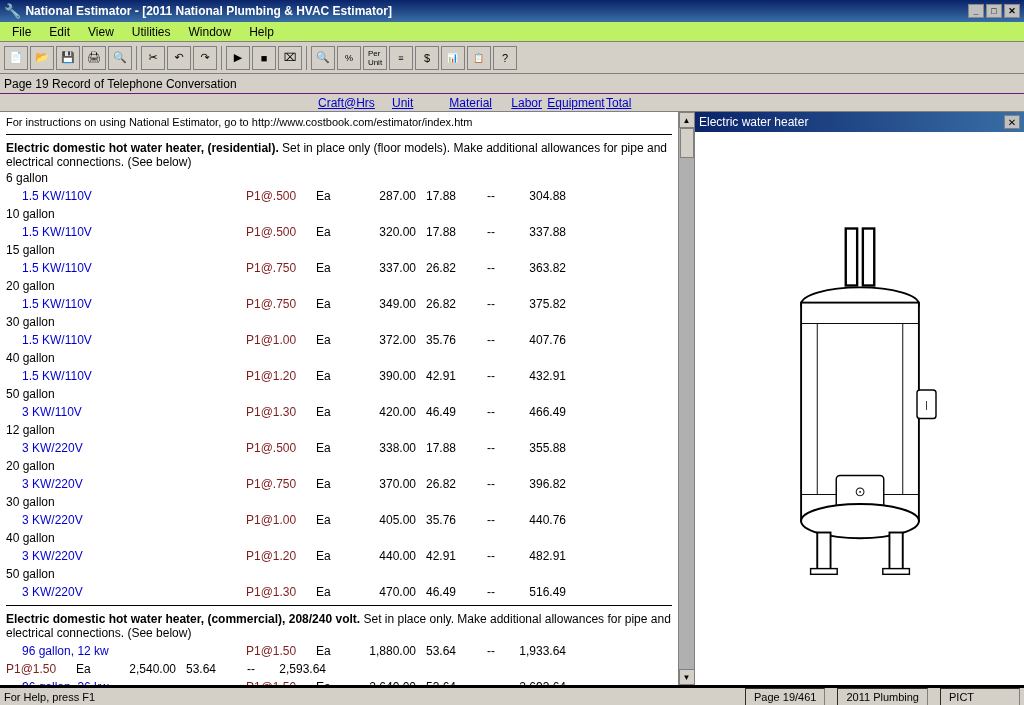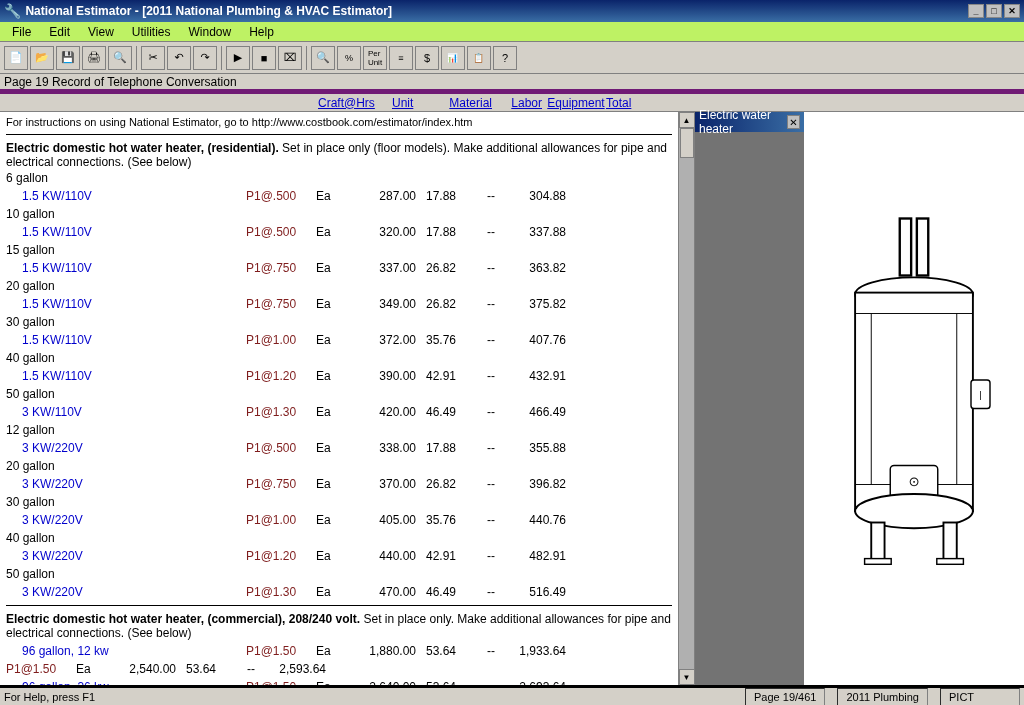--- a/index.html
+++ b/index.html
@@ -70,21 +70,21 @@
     .toolbar-sep { width: 1px; height: 24px; background: #808080; margin: 0 2px; }
 
     
     .page-info-bar {
       background: #d4d0c8;
       height: 20px;
       display: flex;
       align-items: center;
       padding: 0 4px;
       font-size: 12px;
-      border-bottom: 5px solid #701a75;
+      border-bottom: 1px solid #701a75;
     }
 
     
     .col-headers {
       background: #d4d0c8;
       height: 18px;
       display: flex;
       align-items: center;
       padding: 0 4px;
       font-size: 12px;
@@ -174,21 +174,21 @@
     .row-material { color: black; width: 70px; text-align: right; padding-right: 10px; }
     .row-labor { color: black; width: 50px; text-align: left; padding-right: 10px; }
     .row-equipment { color: black; width: 30px; text-align: center; }
     .row-total { color: black; width: 60px; text-align: right; }
 
     
     .image-panel {
       width: 330px;
       border-left: 1px solid #808080;
       display: flex;
-      flex-direction: row;
+      flex-direction: column;
       background: #737373;
     }
     .image-title-bar {
       background: linear-gradient(to right, #0a246a, #3a6ea5);
       color: white;
       height: 20px;
       display: flex;
       align-items: center;
       justify-content: space-between;
       padding: 0 4px;

